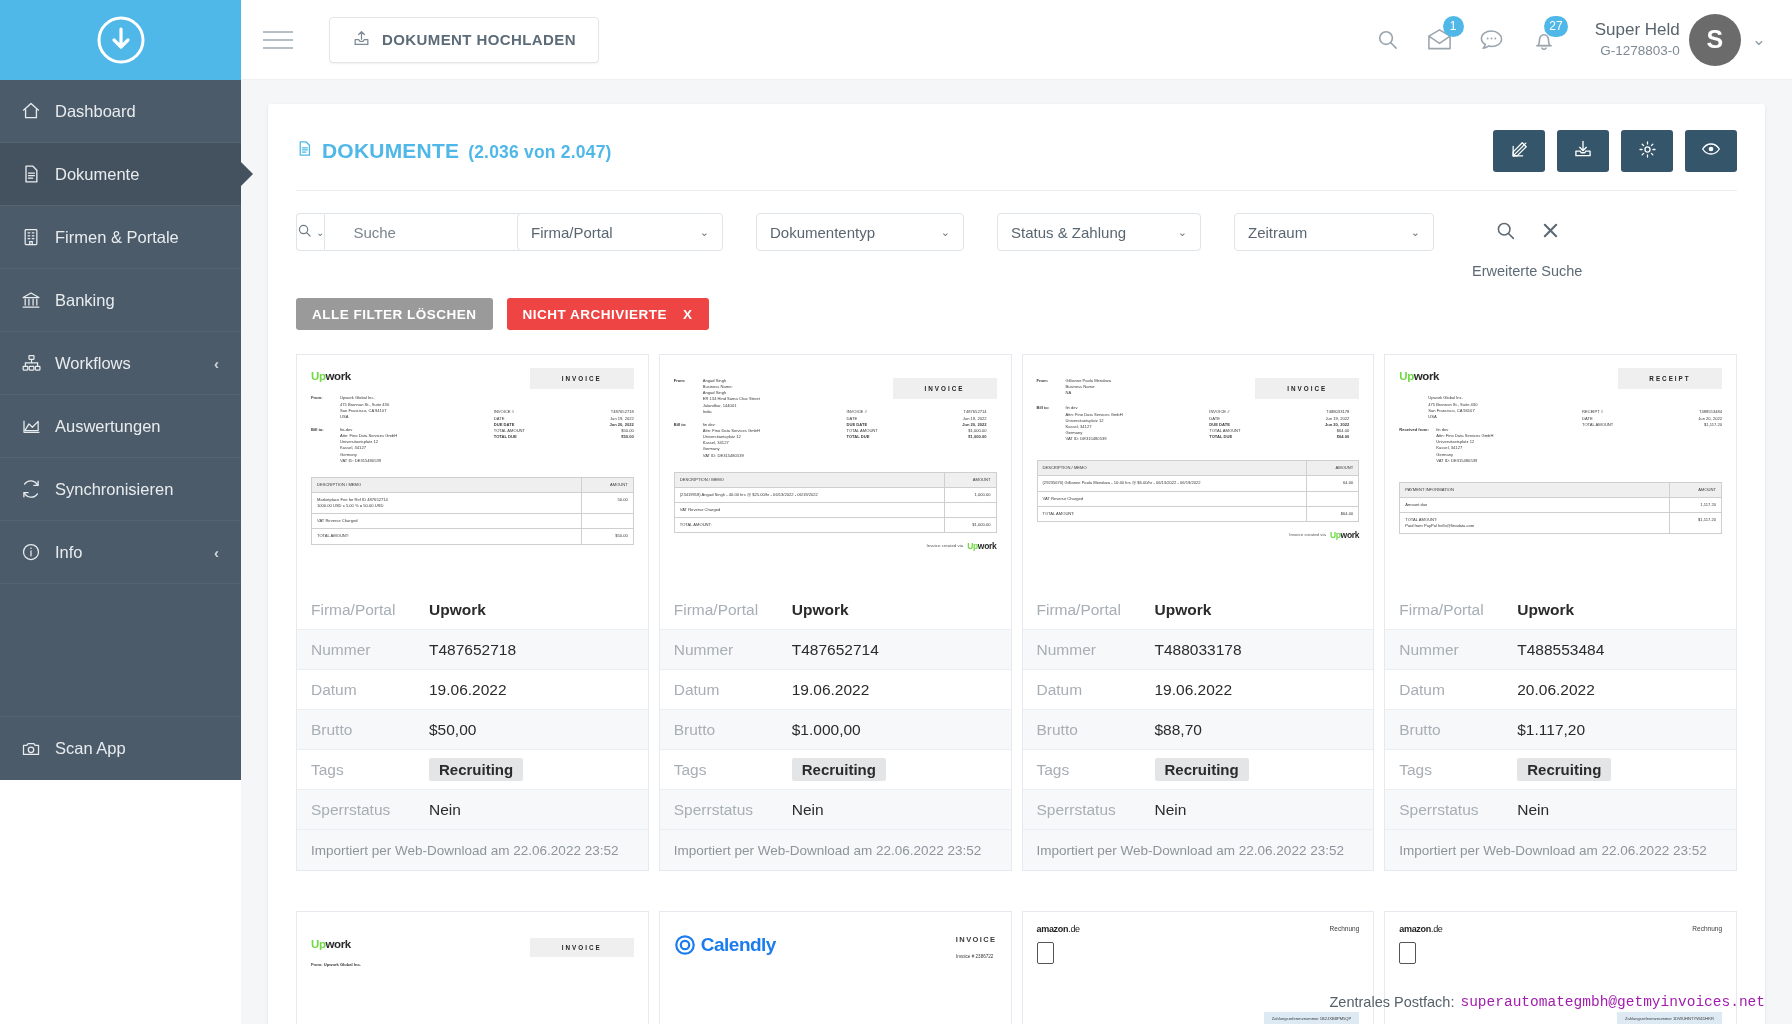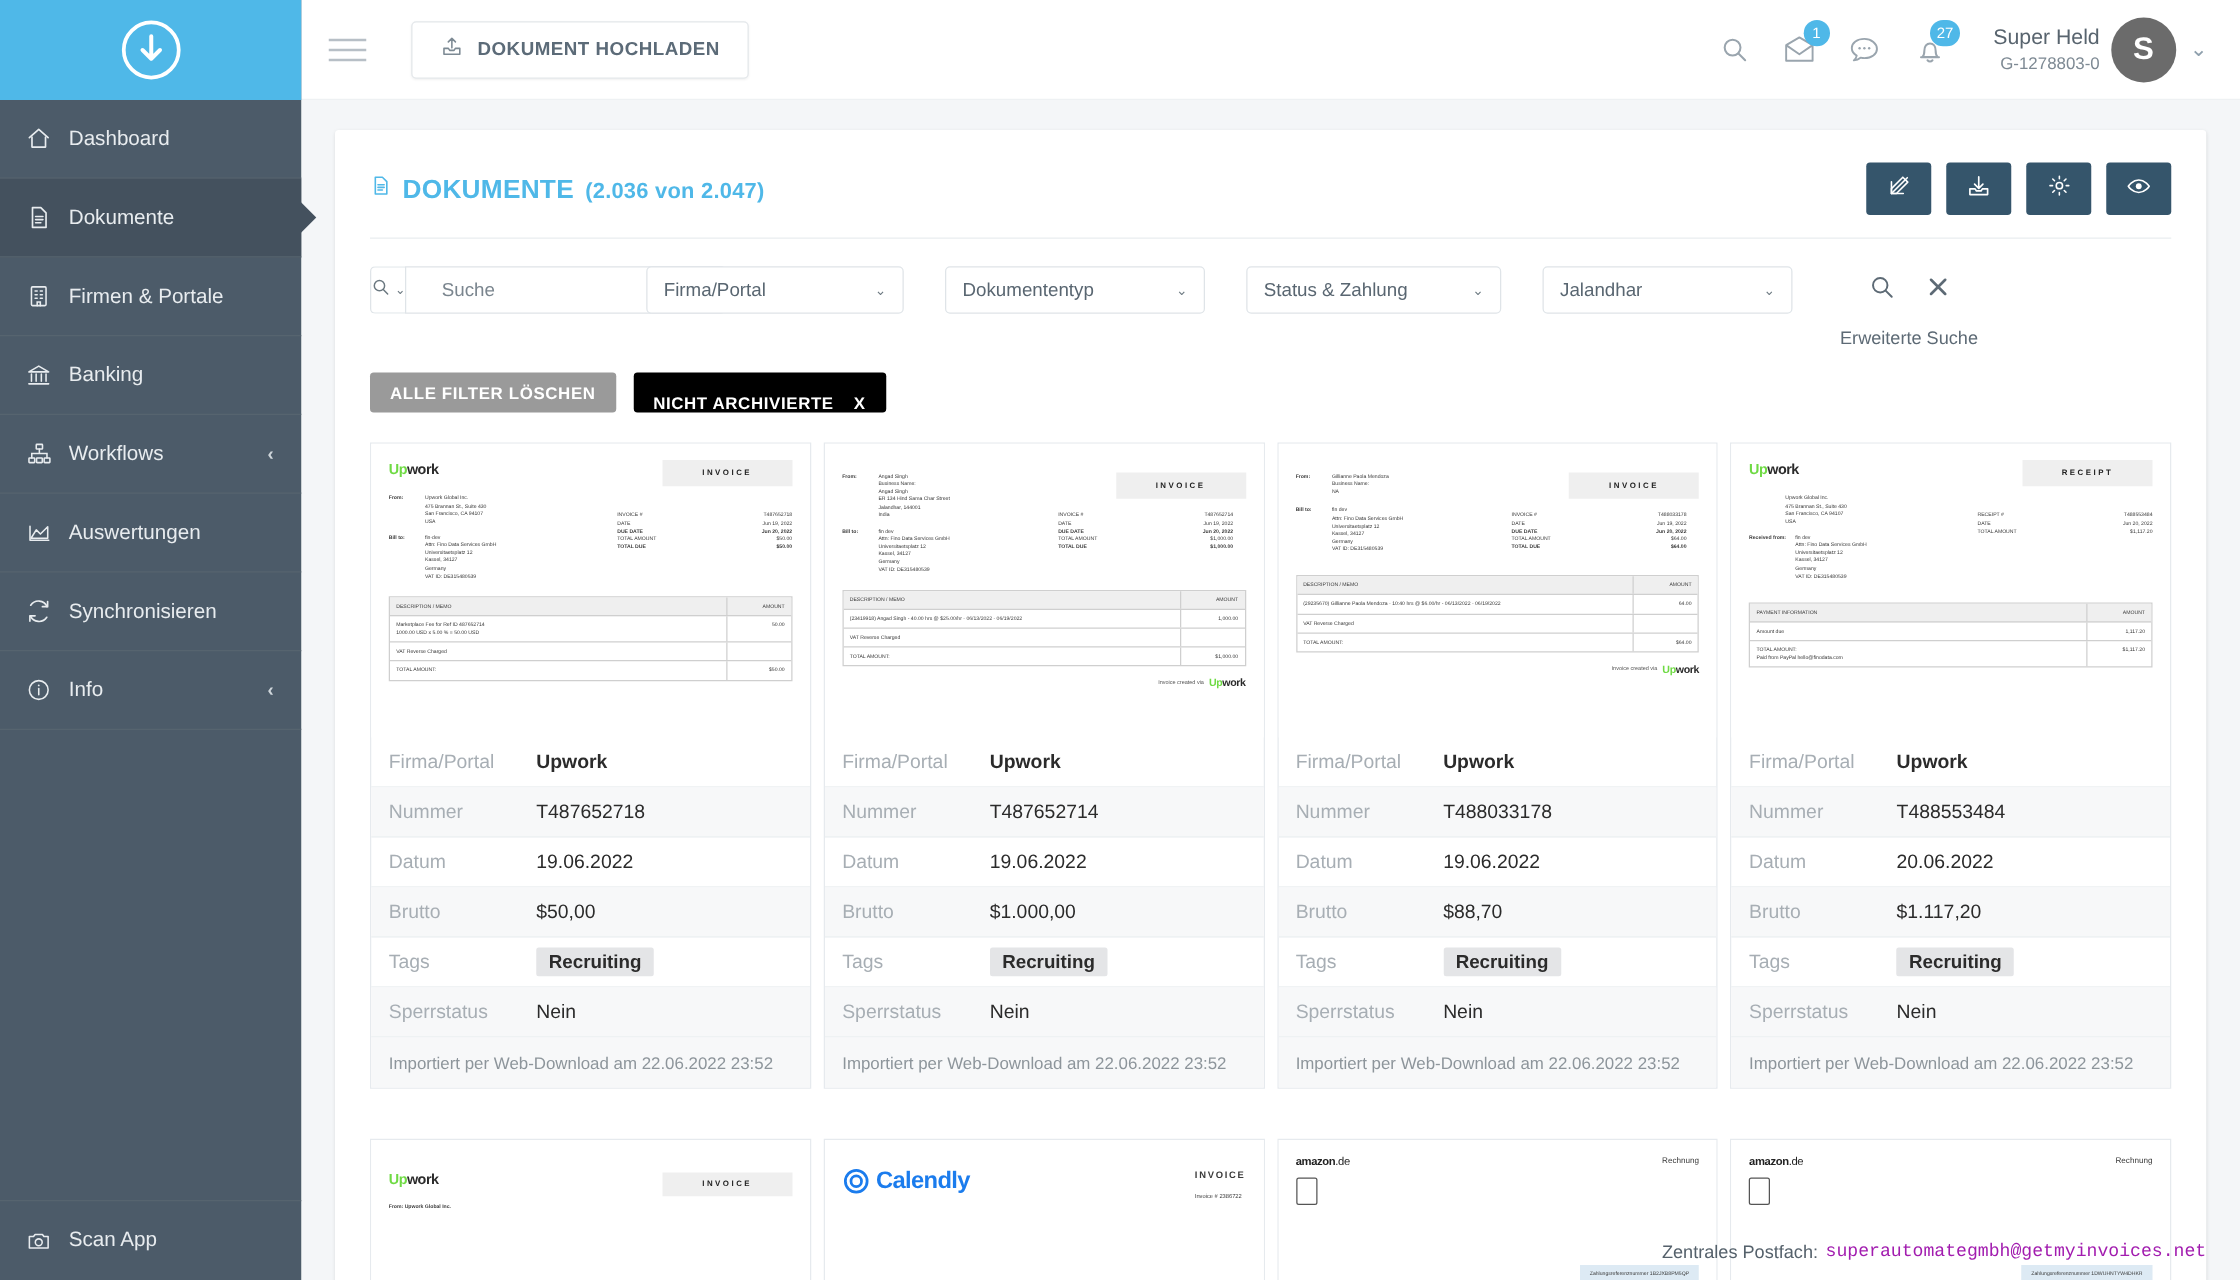--- a/index.html
+++ b/index.html
@@ -5,21 +5,21 @@
   * { box-sizing: border-box; margin: 0; padding: 0; }
   html, body {
     width: 1792px; height: 1024px;
     font-family: "Liberation Sans", sans-serif;
     background: #ffffff; overflow: hidden;
   }
   .app { display: flex; width: 1792px; height: 1024px; }
 
   
   .sidebar {
-    width: 241px; flex: 0 0 241px; height: 1024px;
+    width: 241px; flex: 0 0 241px; height: 780px;
     background: #4c5b69; display: flex; flex-direction: column;
     position: relative; z-index: 5;
   }
   .brand {
     height: 80px; background: #4fb8e8;
     display: flex; align-items: center; justify-content: center;
   }
   .brand svg { display: block; }
   .nav { flex: 0 0 auto; }
   .nav-item {
@@ -136,21 +136,21 @@
   .f-tools-row { display: flex; gap: 26px; align-items: center; height: 38px; }
   .adv-search { font-size: 14.5px; color: #5d6a75; margin-top: 12px; white-space: nowrap; }
 
   .chips { display: flex; gap: 14px; padding: 19px 28px 0 28px; }
   .chip {
     height: 32px; border-radius: 3px; display: flex; align-items: center;
     padding: 0 16px; color: #fff; font-size: 13.5px; font-weight: bold;
     letter-spacing: .5px; cursor: pointer; gap: 16px;
   }
   .chip.grey { background: #9a9a9a; }
-  .chip.dark { background: #000000; align-items: flex-end; }
+  .chip.dark { background: #ef4444; }
 
   
   .grid { display: flex; gap: 10px; padding: 24px 28px 0 28px; }
   .card { flex: 1 1 0; min-width: 0; border: 1px solid #e6eaee; background: #fff; }
   .thumb { height: 235px; background: #fff; padding: 13px 14px 0 14px;
            overflow: hidden; position: relative; }
   .meta-row {
     display: flex; align-items: center; height: 40px; padding: 0 14px;
     border-bottom: 1px solid #eceff1; font-size: 15.5px;
   }
@@ -454,21 +454,21 @@
           </div>
           <div class="sel w2">
             <span>Dokumententyp</span>
             <span class="cv">⌄</span>
           </div>
           <div class="sel w3">
             <span>Status &amp; Zahlung</span>
             <span class="cv">⌄</span>
           </div>
           <div class="sel w4">
-            <span>Jalandhar</span>
+            <span>Zeitraum</span>
             <span class="cv">⌄</span>
           </div>
 
           <div class="f-tools">
             <div class="f-tools-row">
               <span>
                 <svg width="21" height="21" viewBox="0 0 24 24" fill="none" stroke="#5d6a75" stroke-width="1.8">
                   <circle cx="10.5" cy="10.5" r="6.6"></circle>
                     <path d="M15.4 15.4 L21 21" stroke-linecap="round"></path>
                 </svg>

